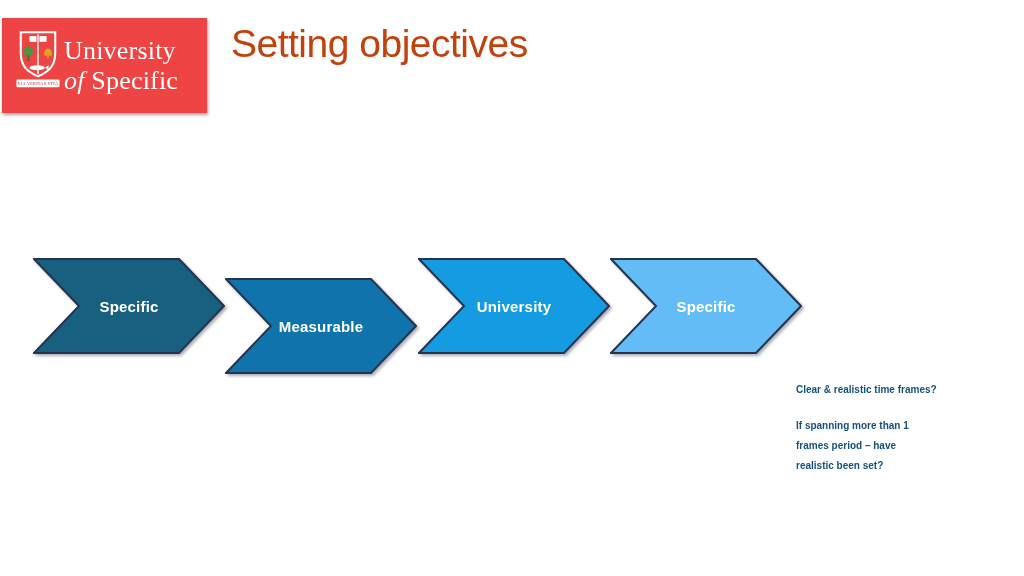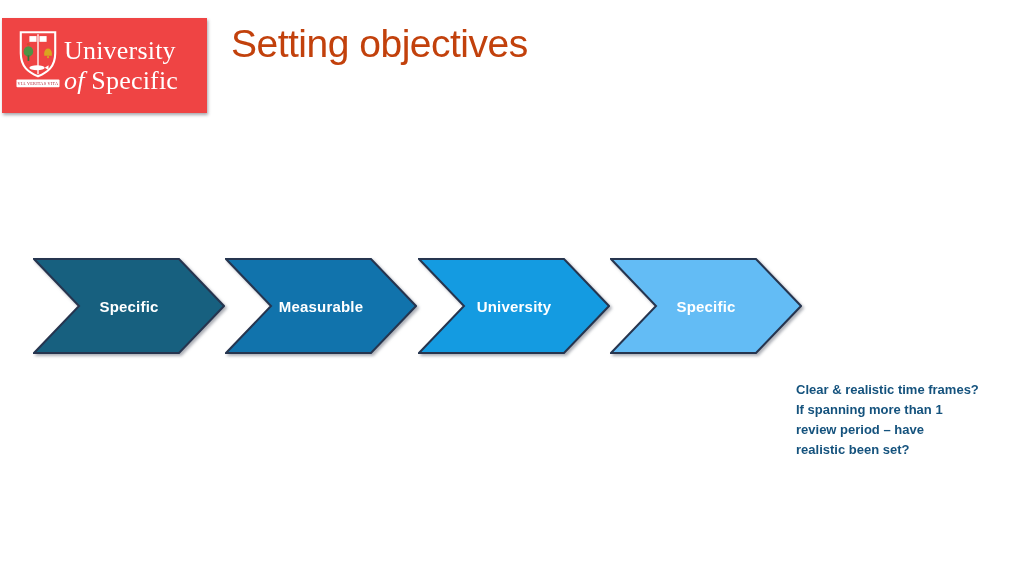--- a/index.html
+++ b/index.html
@@ -75,37 +75,37 @@
     inset: 0;
     display: flex;
     align-items: center;
     justify-content: center;
     color: #ffffff;
     font-size: 15px;
     font-weight: 700;
     letter-spacing: 0.2px;
   }
   .chev-1 { left: 33px; }
-  .chev-2 { left: 225px; }
+  .chev-2 { left: 225px; margin-top: 20px; }
   .chev-3 { left: 418px; }
   .chev-4 { left: 610px; }
   .chev-5 { left: 802px; }
 
   
   .timed-note {
     position: absolute;
     left: 796px;
     top: 380px;
     width: 226px;
     color: #14527D;
-    font-size: 13px;
+    font-size: 10px;
     line-height: 20px;
     font-weight: 700;
   }
-  .timed-note .para2 { }
+  .timed-note .para2 { margin-top: 16px; }
 </style>
 </head>
 <body>
 
 <div class="slide">
 
   <div class="logo-box">
     <svg class="crest" viewBox="0 0 46 62">
 
       <path d="M5,2 H41 V24 C41,38 33,44 23,48 C13,44 5,38 5,24 Z" fill="none" stroke="#ffffff" stroke-width="2.2"></path>
@@ -162,18 +162,18 @@
       <polygon points="1,1 146,1 191,48 146,95 1,95 46,48" stroke="#26354F" stroke-width="2" fill="#63BCF5"></polygon>
     </svg>
     <div class="chev-label">Specific</div>
   </div>
 
 
   <div class="timed-note">
     <div class="para1">Clear &amp; realistic time frames?</div>
     <div class="para2">
       <div>If spanning more than 1</div>
-      <div>review period – have</div>
+      <div>frames period – have</div>
       <div>realistic been set?</div>
     </div>
   </div>
 
 </div>
 
 </body></html>

